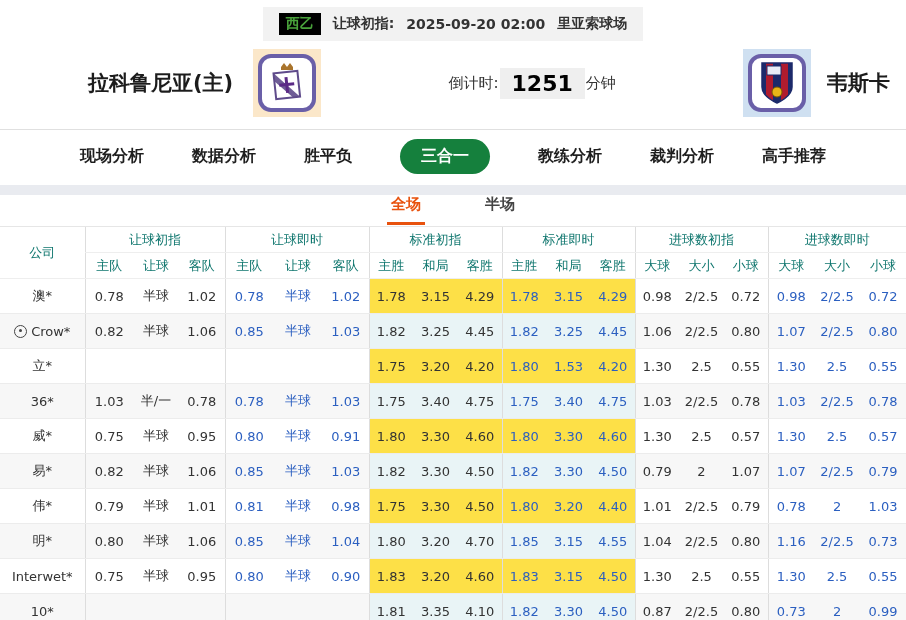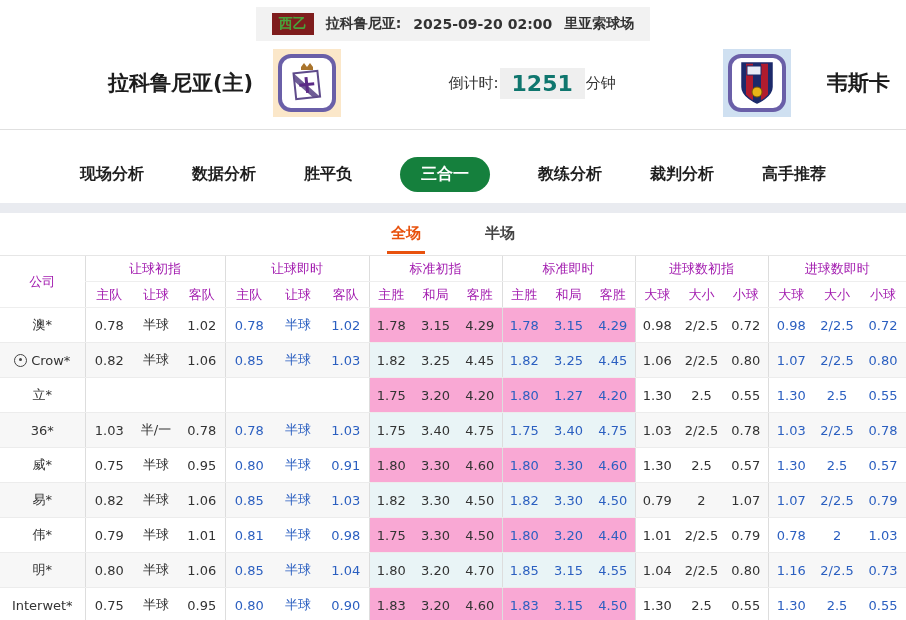--- a/index.html
+++ b/index.html
@@ -8,80 +8,80 @@
     width:906px; height:620px; background:#fff; overflow:hidden;
     font-family:"DejaVu Sans","Liberation Sans",sans-serif; color:#333;
   }
 
   
   .top-strip-wrap { display:flex; justify-content:center; padding-top:7px; }
   .top-strip {
     background:#f2f2f2; display:inline-flex; align-items:center; gap:12px;
     padding:6px 16px; font-size:14px; font-weight:bold; color:#333;
   }
-  .league-badge { background:#7f1d1d; color:#49a23b; padding:2px 7px; font-size:14px; font-weight:bold; }
+  .league-badge { background:#000000; color:#49a23b; padding:2px 7px; font-size:14px; font-weight:bold; }
 
   
   .match-header { display:flex; align-items:center; padding:8px 16px 12px; }
   .home-group { display:flex; align-items:center; gap:20px; margin-left:72px; }
   .away-group { display:flex; align-items:center; gap:16px; }
-  .team-name { font-size:21px; font-weight:bold; color:#1c1c1c; white-space:nowrap;margin-left:20px; }
+  .team-name { font-size:21px; font-weight:bold; color:#1c1c1c; white-space:nowrap; }
   .logo-box { width:68px; height:68px; display:flex; align-items:center; justify-content:center; flex:0 0 auto; }
   .logo-box.home { background:#fbe7c9; }
   .logo-box.away { background:#cfe0f1; }
   .crest-frame {
     width:58px; height:58px; background:#fff; border:4px solid #6a5fa8; border-radius:13px;
     display:flex; align-items:center; justify-content:center;
   }
   .countdown { flex:1; display:flex; align-items:center; justify-content:center; gap:1px; font-size:15px; color:#333; }
-  .countdown-value { background:#efefef; color:#0f766e; font-size:22px; font-weight:bold; padding:3px 12px; }
+  .countdown-value { background:#efefef; color:#000000; font-size:22px; font-weight:bold; padding:3px 12px; }
 
   
   .nav-bar {
     border-top:1px solid #e0e0e0; display:flex; justify-content:center; align-items:center;
-    gap:48px; padding:27px 0 11px;
+    gap:48px; padding:9px 0 11px;
   }
   .nav-item { font-size:16px; font-weight:bold; color:#1e1e1e; cursor:pointer; padding:6px 0; white-space:nowrap; }
   .nav-item.active { background:#15803d; color:#fff; border-radius:19px; padding:7px 21px; }
 
   .gray-strip { height:10px; background:#e9ebf0; }
 
   
-  .subtabs { display:flex; justify-content:center; gap:56px; padding:11px 0 0; }
+  .subtabs { display:flex; justify-content:center; gap:56px; padding:0 0 0; }
   .subtab { font-size:15px; font-weight:bold; color:#444; padding:0 4px 8px; border-bottom:3px solid transparent; cursor:pointer; }
   .subtab.active { color:#e8520e; border-bottom-color:#e8520e; }
 
   
   table.odds { border-collapse:collapse; width:906px; table-layout:fixed; font-size:13px; margin-top:1px; }
   table.odds th, table.odds td { text-align:center; padding:0 2px; overflow:hidden; white-space:nowrap; }
-  thead th { font-weight:normal; color:#a21caf; border-bottom:1px solid #eee; height:26px; }
+  thead th { font-weight:normal; color:#0f766e; border-bottom:1px solid #eee; height:26px; }
   thead tr.grp-row th { border-top:1px solid #e6e6e6; }
   tbody td { height:35px; color:#333; border-bottom:1px solid #ececec; }
   .gb { border-left:1px solid #ddd; }
-  td.std { background:#f9a8d4; }
+  td.std { background:#fde047; }
   tbody tr:nth-child(even) { background:#f7f7f7; }
   tbody tr:nth-child(even) td.std { background:#e9f4f6; }
   td.live, td.live a { color:#2b5fc0; }
   td.company { color:#333; }
   .ball-icon {
     display:inline-block; width:13px; height:13px; border:1.5px solid #444; border-radius:50%;
     position:relative; vertical-align:-2px; margin-right:4px;
   }
   .ball-icon::after {
     content:""; position:absolute; left:3.5px; top:3.5px; width:3px; height:3px;
     background:#444; border-radius:50%;
   }
 </style>
 </head>
 <body>
 
 <div class="top-strip-wrap">
   <div class="top-strip">
     <span class="league-badge">西乙</span>
-    <span>拉科鲁尼亚:</span>
+    <span>让球初指:</span>
     <span>2025-09-20 02:00</span>
     <span>里亚索球场</span>
   </div>
 </div>
 
 <div class="match-header">
   <div class="home-group">
     <span class="team-name">拉科鲁尼亚(主)</span>
     <div class="logo-box home">
       <div class="crest-frame">
@@ -248,21 +248,21 @@
         <td class="gb"></td>
         <td class=""></td>
         <td class=""></td>
         <td class="gb live"></td>
         <td class="live"></td>
         <td class="live"></td>
         <td class="gb std">1.75</td>
         <td class="std">3.20</td>
         <td class="std">4.20</td>
         <td class="gb std live">1.80</td>
-        <td class="std live">1.27</td>
+        <td class="std live">1.53</td>
         <td class="std live">4.20</td>
         <td class="gb">1.30</td>
         <td class="">2.5</td>
         <td class="">0.55</td>
         <td class="gb live">1.30</td>
         <td class="live">2.5</td>
         <td class="live">0.55</td>
       </tr>
       <tr>
         <td class="company"><span>36*</span></td>

